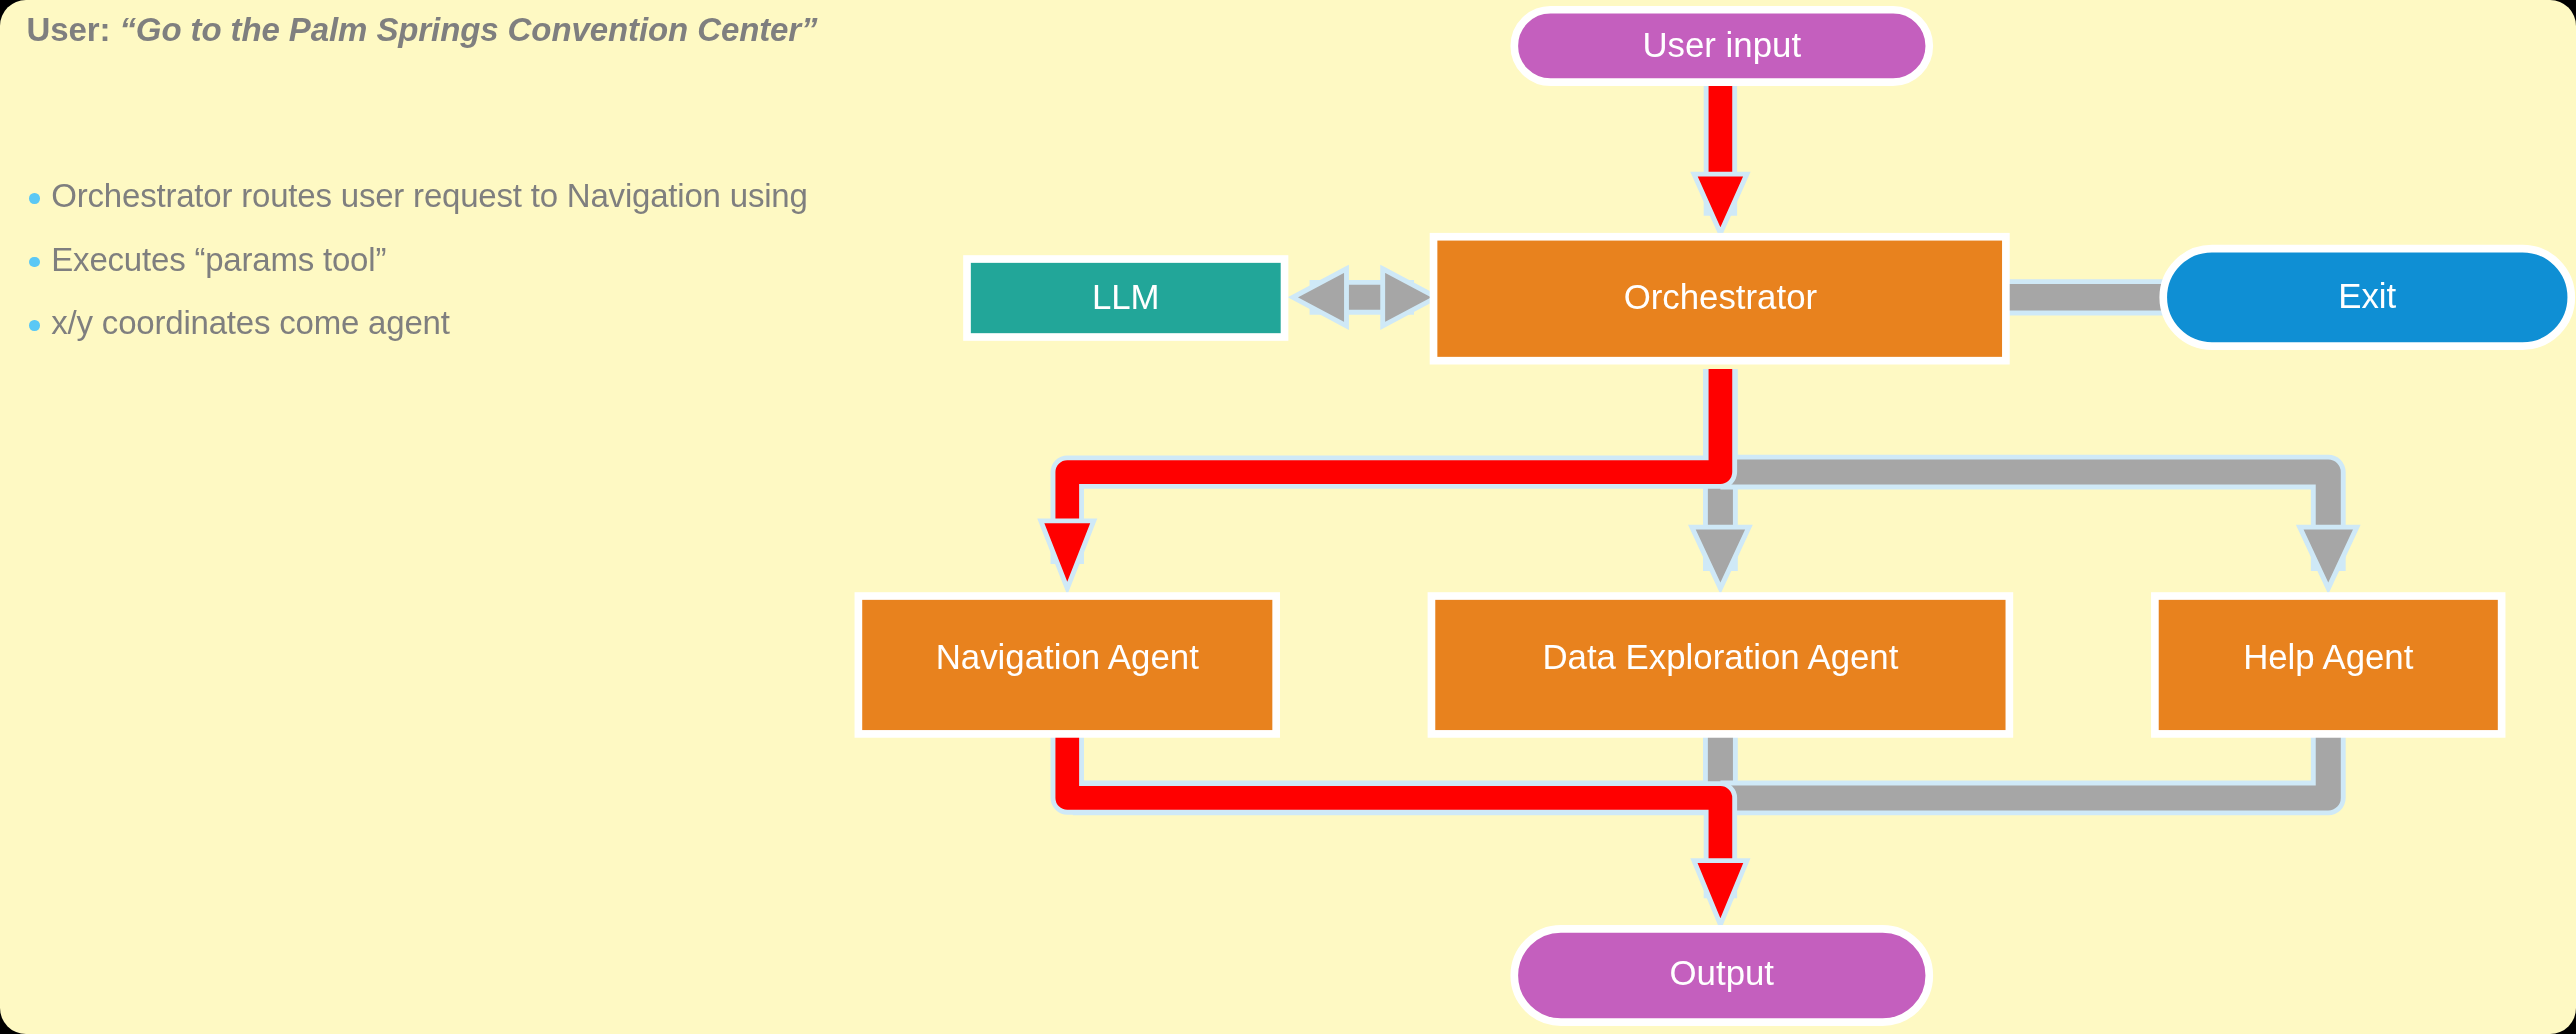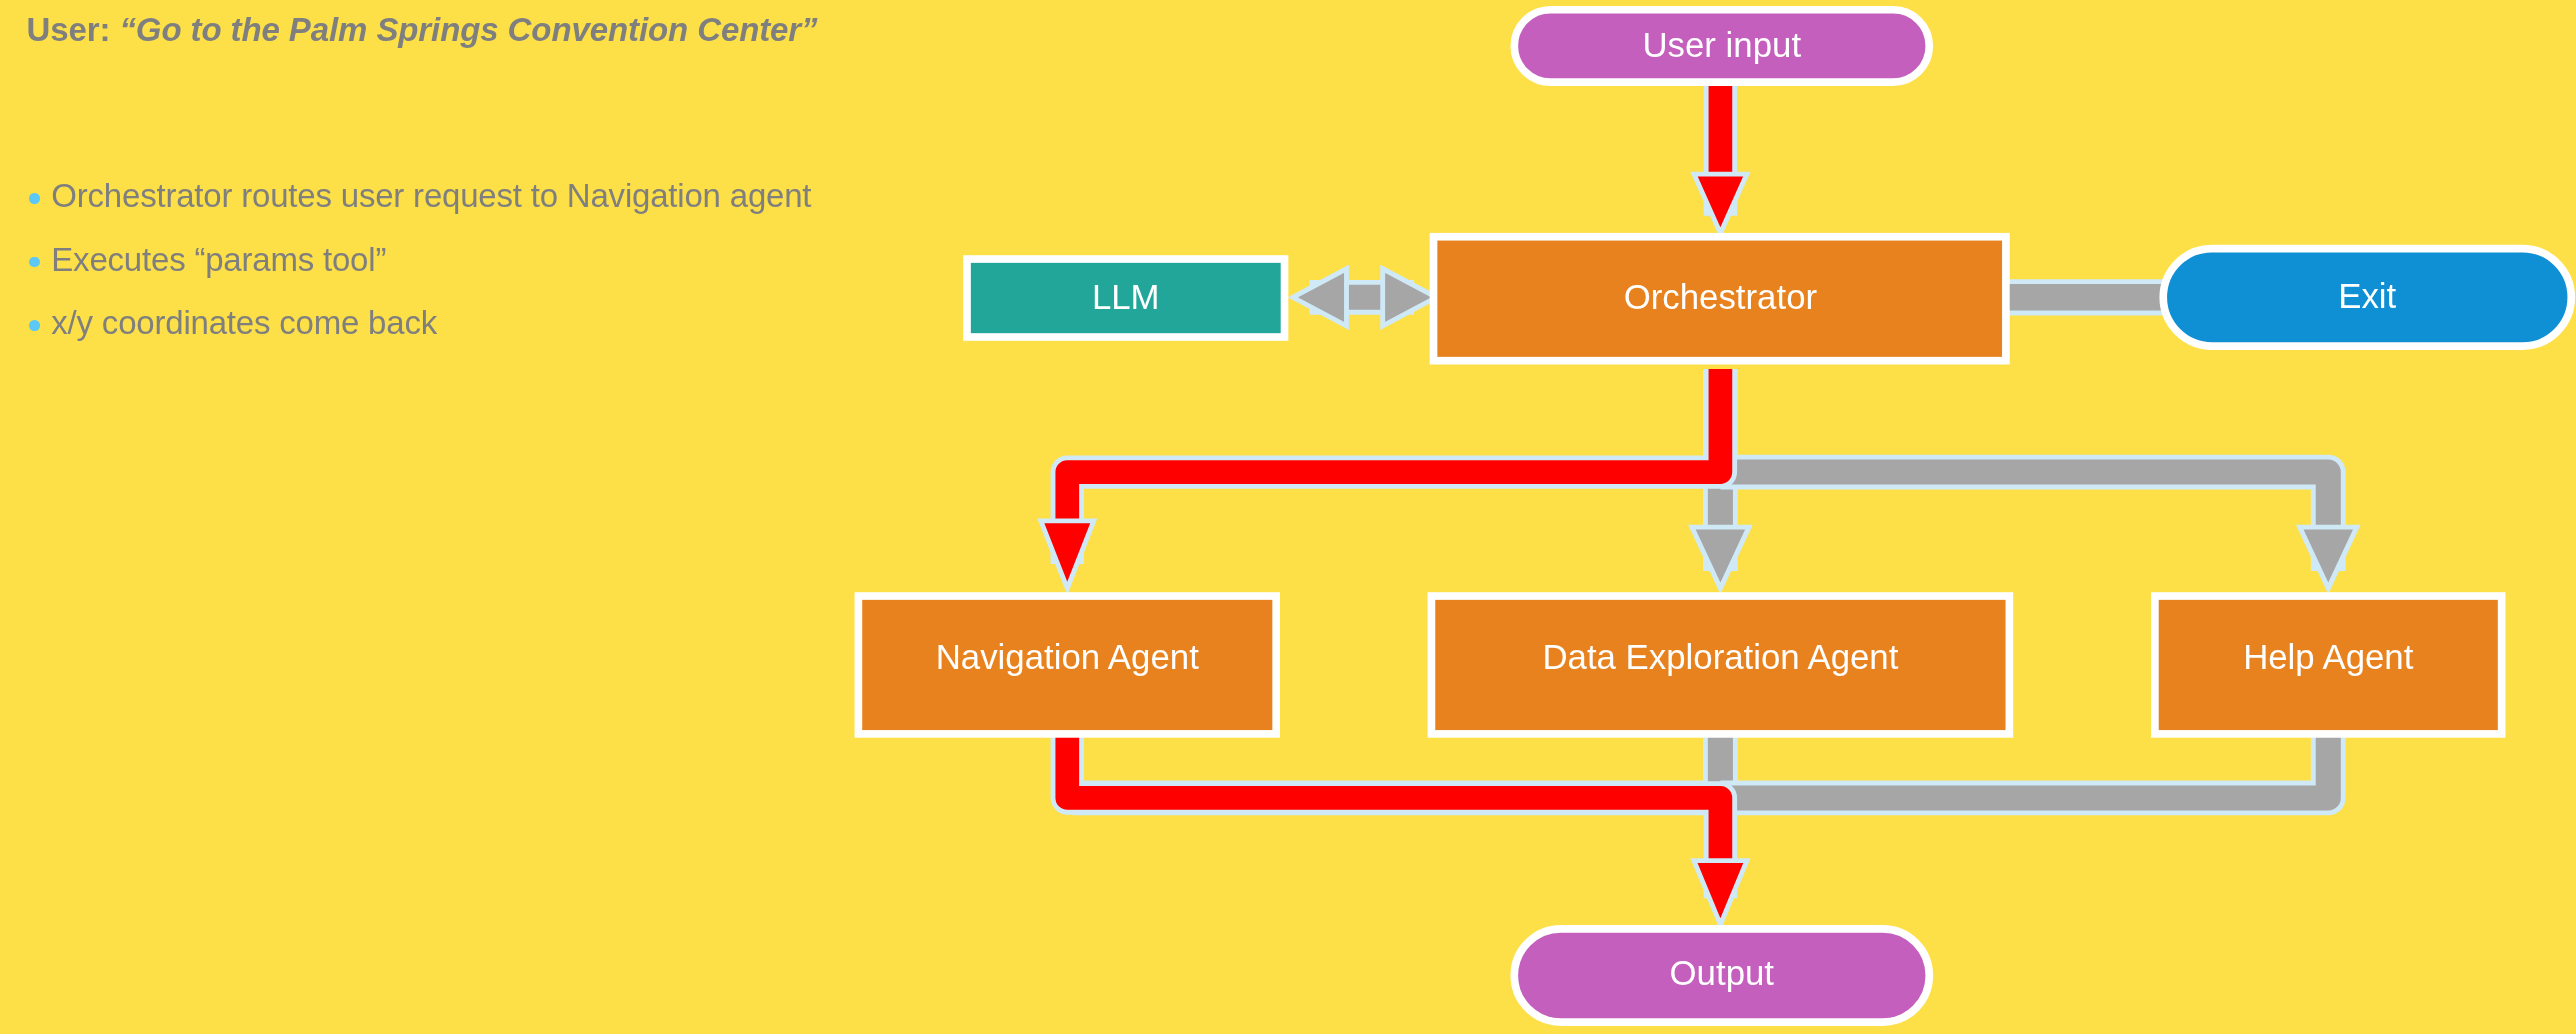--- a/index.html
+++ b/index.html
@@ -1,18 +1,18 @@
 <!DOCTYPE html>
 <html style="font-size:11px"><head>
 <meta charset="utf-8">
 <style>
   html,body{margin:0;padding:0;background:#000;}
   body{width:2576px;height:1034px;overflow:hidden;
        font-family:"Liberation Sans","DejaVu Sans",sans-serif;}
-  #stage{position:relative;width:2576px;height:1034px;background:#fde047;}
+  #stage{position:relative;width:2576px;height:1034px;background:#fef9c3;border-radius:26px;}
 
   
   .left-col{position:absolute;left:0;top:0;width:857px;height:1034px;}
 
   .prompt-line{
     position:absolute;left:26.5px;top:11px;width:822px;
     color:#7f7f7f;font-size:33px;font-weight:bold;line-height:1.15;
     white-space:nowrap;letter-spacing:-0.1px;
   }
   .prompt-line .quote{font-style:italic;}
@@ -41,29 +41,29 @@
 
   <div class="left-col">
 
     <div class="prompt-line">
       <span>User:</span><span>&nbsp;</span><span class="quote">“</span><span class="quote">Go to the Palm Springs Convention Center</span><span class="quote">”</span>
     </div>
 
     <div class="bullets">
       <div class="bullet">
         <span class="dot"></span>
-        <span>Orchestrator routes user request to Navigation agent</span>
+        <span>Orchestrator routes user request to Navigation using</span>
       </div>
       <div class="bullet">
         <span class="dot"></span>
         <span>Executes “params tool”</span>
       </div>
       <div class="bullet">
         <span class="dot"></span>
-        <span>x/y coordinates come back</span>
+        <span>x/y coordinates come agent</span>
       </div>
     </div>
   </div>
 
   <svg id="diagram" viewBox="0 0 3698 1485">
 
     <g>
       <path d="M 2880 427 L 3265 427" stroke="#cfe9f7" stroke-width="52" fill="none"></path>
       <path d="M 2880 427 L 3250 427" stroke="#a6a6a6" stroke-width="38" fill="none"></path>
       <path d="M 3196 386 L 3275 427 L 3196 468 Z" fill="#a6a6a6" stroke="#cfe9f7" stroke-width="7"></path>

